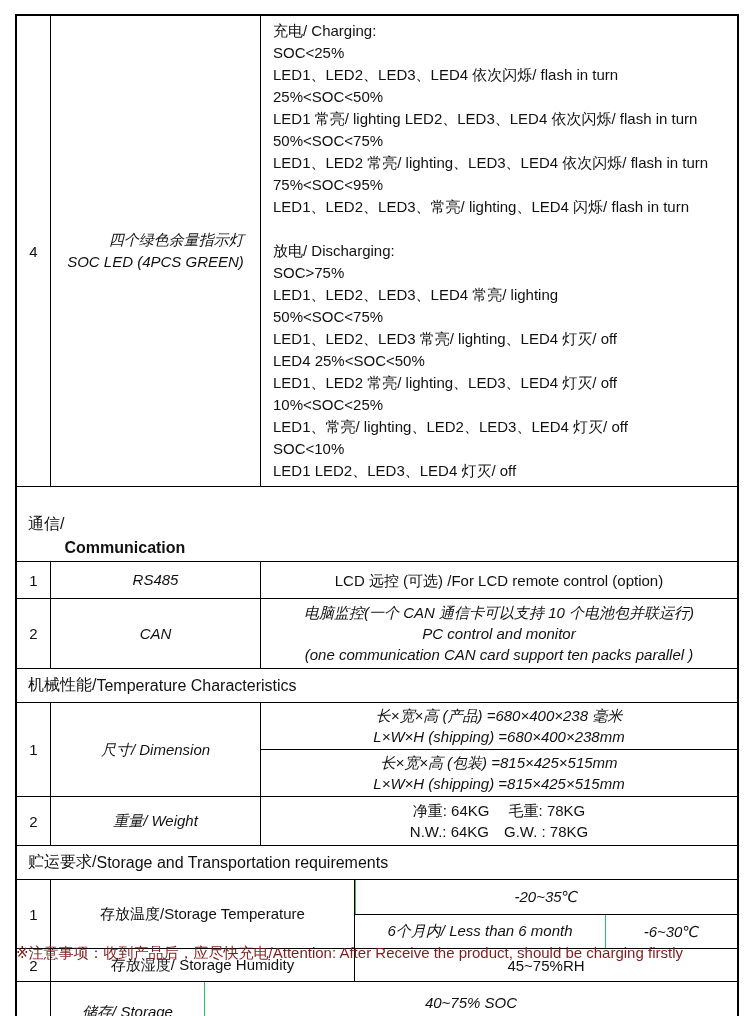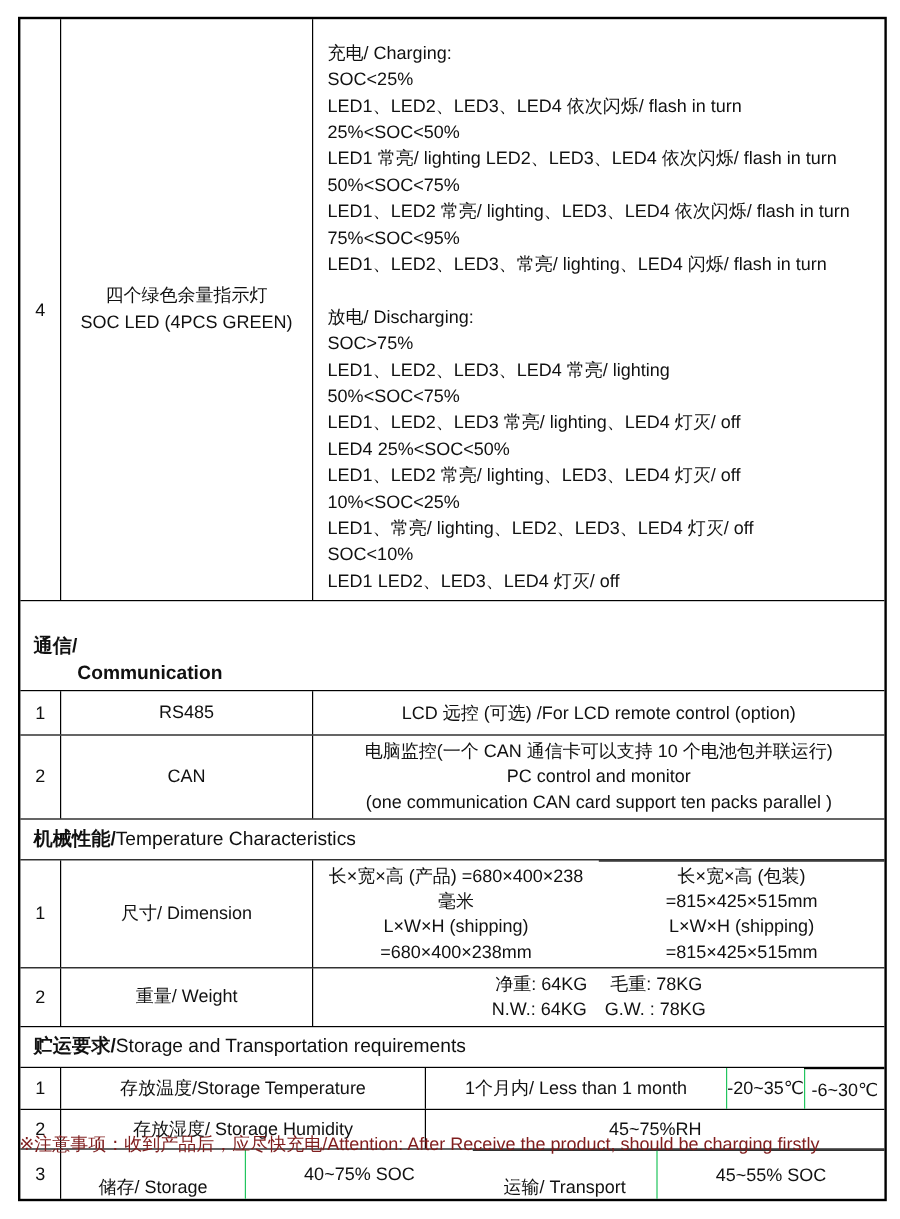--- a/index.html
+++ b/index.html
@@ -13,45 +13,45 @@
     position:absolute; left:15px; top:14px; width:724px;
     border:2px solid #000; background:#fff;
   }
   .row { display:flex; align-items:stretch; border-top:1px solid #000; }
   .row:first-child { border-top:none; }
   .cell { border-left:1px solid #000; font-size:15px; }
   .cell:first-child { border-left:none; }
   .c-num { width:33px; display:flex; align-items:center; justify-content:center; flex:0 0 auto; }
   .c-label {
     width:210px; flex:0 0 auto; display:flex; align-items:center; justify-content:center;
-    text-align:center; white-space:pre-line; line-height:22px;
+    text-align:right; white-space:pre-line; line-height:22px;font-style:italic;
   }
   .c-content { flex:1 1 auto; }
-  .led-content { padding:18px 12px 4px; line-height:22px; white-space:pre-line; text-align:left; }
+  .led-content { padding:4px 12px 4px; line-height:22px; white-space:pre-line; text-align:left; }
   .center-content {
     display:flex; align-items:center; justify-content:center;
     text-align:center; white-space:pre-line; line-height:21px; padding:3px 6px;
   }
   .section-header {
     min-height:34px; display:flex; align-items:center; padding:4px 11px; font-size:16px;
   }
-  .zh { font-weight:700; }
+  .zh { font-weight:400; }
   .en { font-weight:400; }
   .en-bold { font-weight:700;margin-top:48px; }
-  .c-stack { flex:1 1 auto; display:flex; border-left:1px solid #000; }
+  .c-stack { flex:1 1 auto; display:flex; flex-direction:column; border-left:1px solid #000;font-style:italic; }
   .sub {
     flex:1; display:flex; align-items:center; justify-content:center;
     white-space:pre-line; text-align:center; line-height:21px; min-height:43px; font-size:15px; padding:2px 4px;
   }
   .bt { border-top:1px solid #000; }
   .sub-split { flex:1; display:flex; min-height:34px; font-size:15px; }
   .sub-split .cond { width:250px; flex:0 0 auto; display:flex; align-items:center; justify-content:center; text-align:center; }
   .sub-split .val { flex:1; border-left:1px solid #22c55e; display:flex; align-items:center; justify-content:center; text-align:center; }
   .r-rs485 { min-height:37px; }
-  .r-can .center-content { min-height:63px; }
+  .r-can .center-content { min-height:63px;font-style:italic; }
   .r-weight .center-content { min-height:42px; }
   .r-humidity { min-height:33px; }
   .c-label-wide { width:304px; flex:0 0 auto; display:flex; align-items:center; justify-content:center; text-align:center; }
   .c-label-soc { width:151px; flex:0 0 auto; display:flex; align-items:center; justify-content:center; text-align:center; }
   .soc-split .cond { width:153px;margin-top:21px; }
   .footer-note {
     position:absolute; left:16px; top:944px; width:724px; font-size:15px; color:#7f1d1d;
   }
 </style>
 </head>
@@ -131,24 +131,24 @@
   <div class="row section-header">
     <span class="zh">贮运要求/</span>
       <span class="en"> Storage and Transportation requirements</span>
   </div>
 
   <div class="row">
     <div class="cell c-num">1</div>
     <div class="cell c-label-wide">存放温度/Storage Temperature</div>
     <div class="c-stack">
       <div class="sub-split">
-        <div class="cond">1个月内/ Less than 1 month</div>
         <div class="val">-20~35℃</div>
       </div>
       <div class="sub-split bt">
+        <div class="cond">6个月内/ Less than 6 month</div>
         <div class="val">-6~30℃</div>
       </div>
     </div>
   </div>
 
   <div class="row r-humidity">
     <div class="cell c-num">2</div>
     <div class="cell c-label-wide">存放湿度/ Storage Humidity</div>
     <div class="cell c-content center-content">45~75%RH</div>
   </div>

